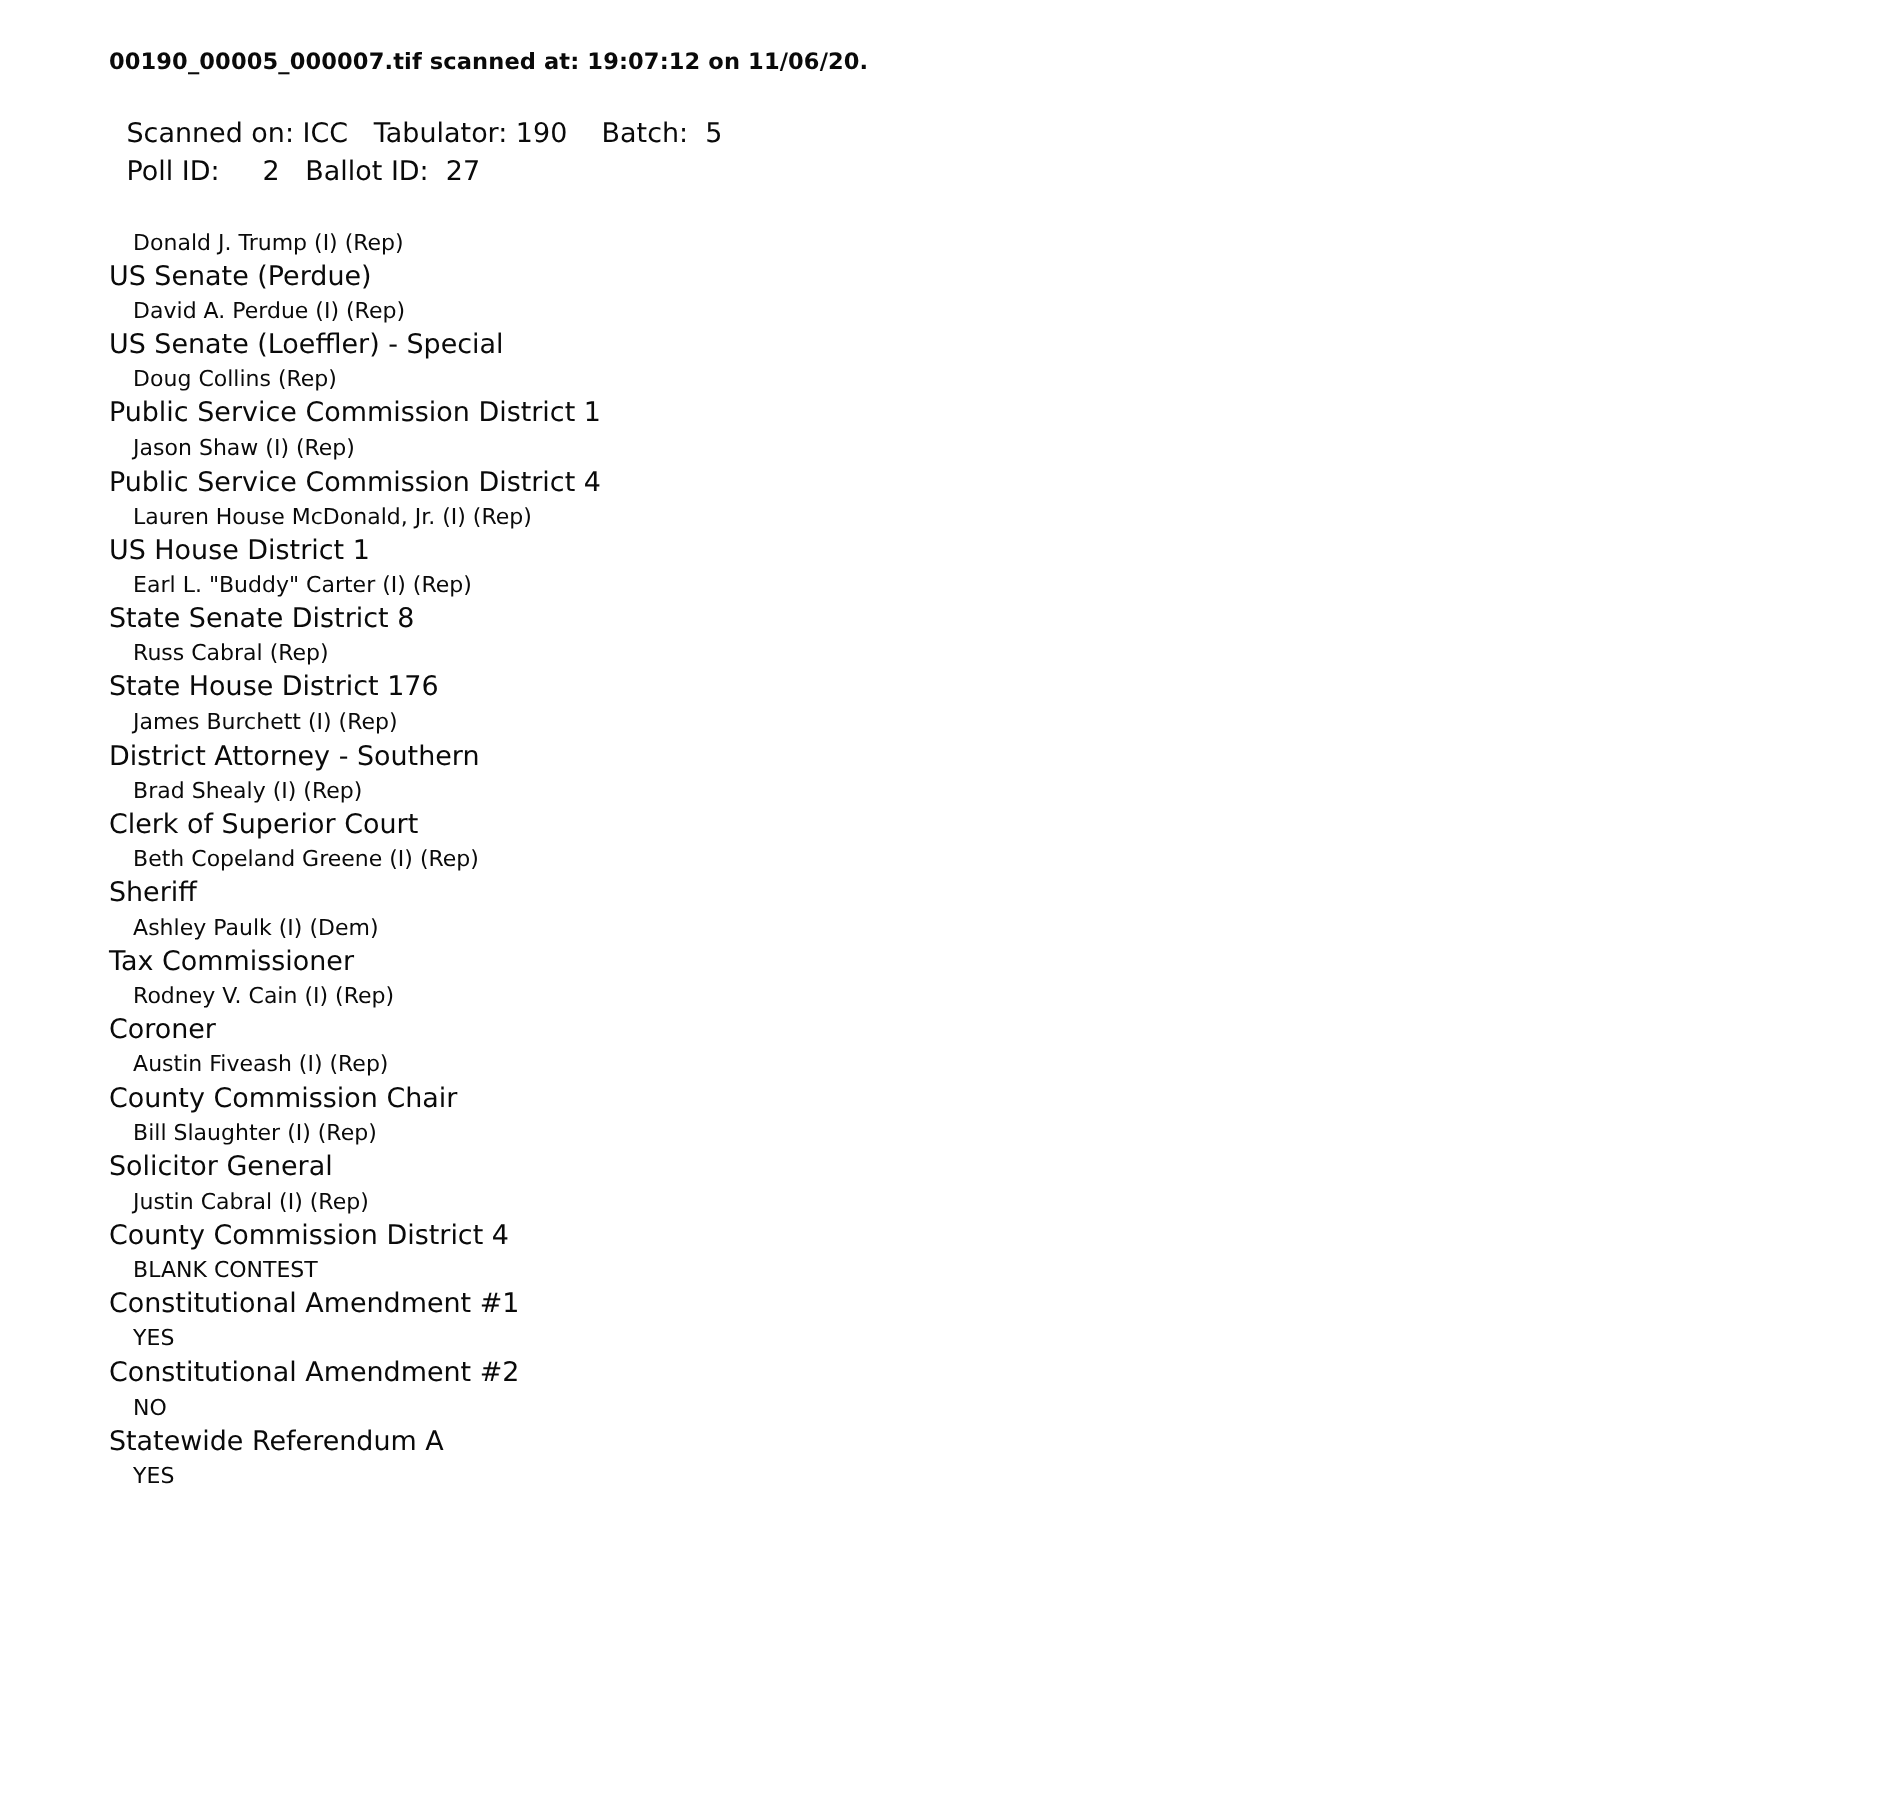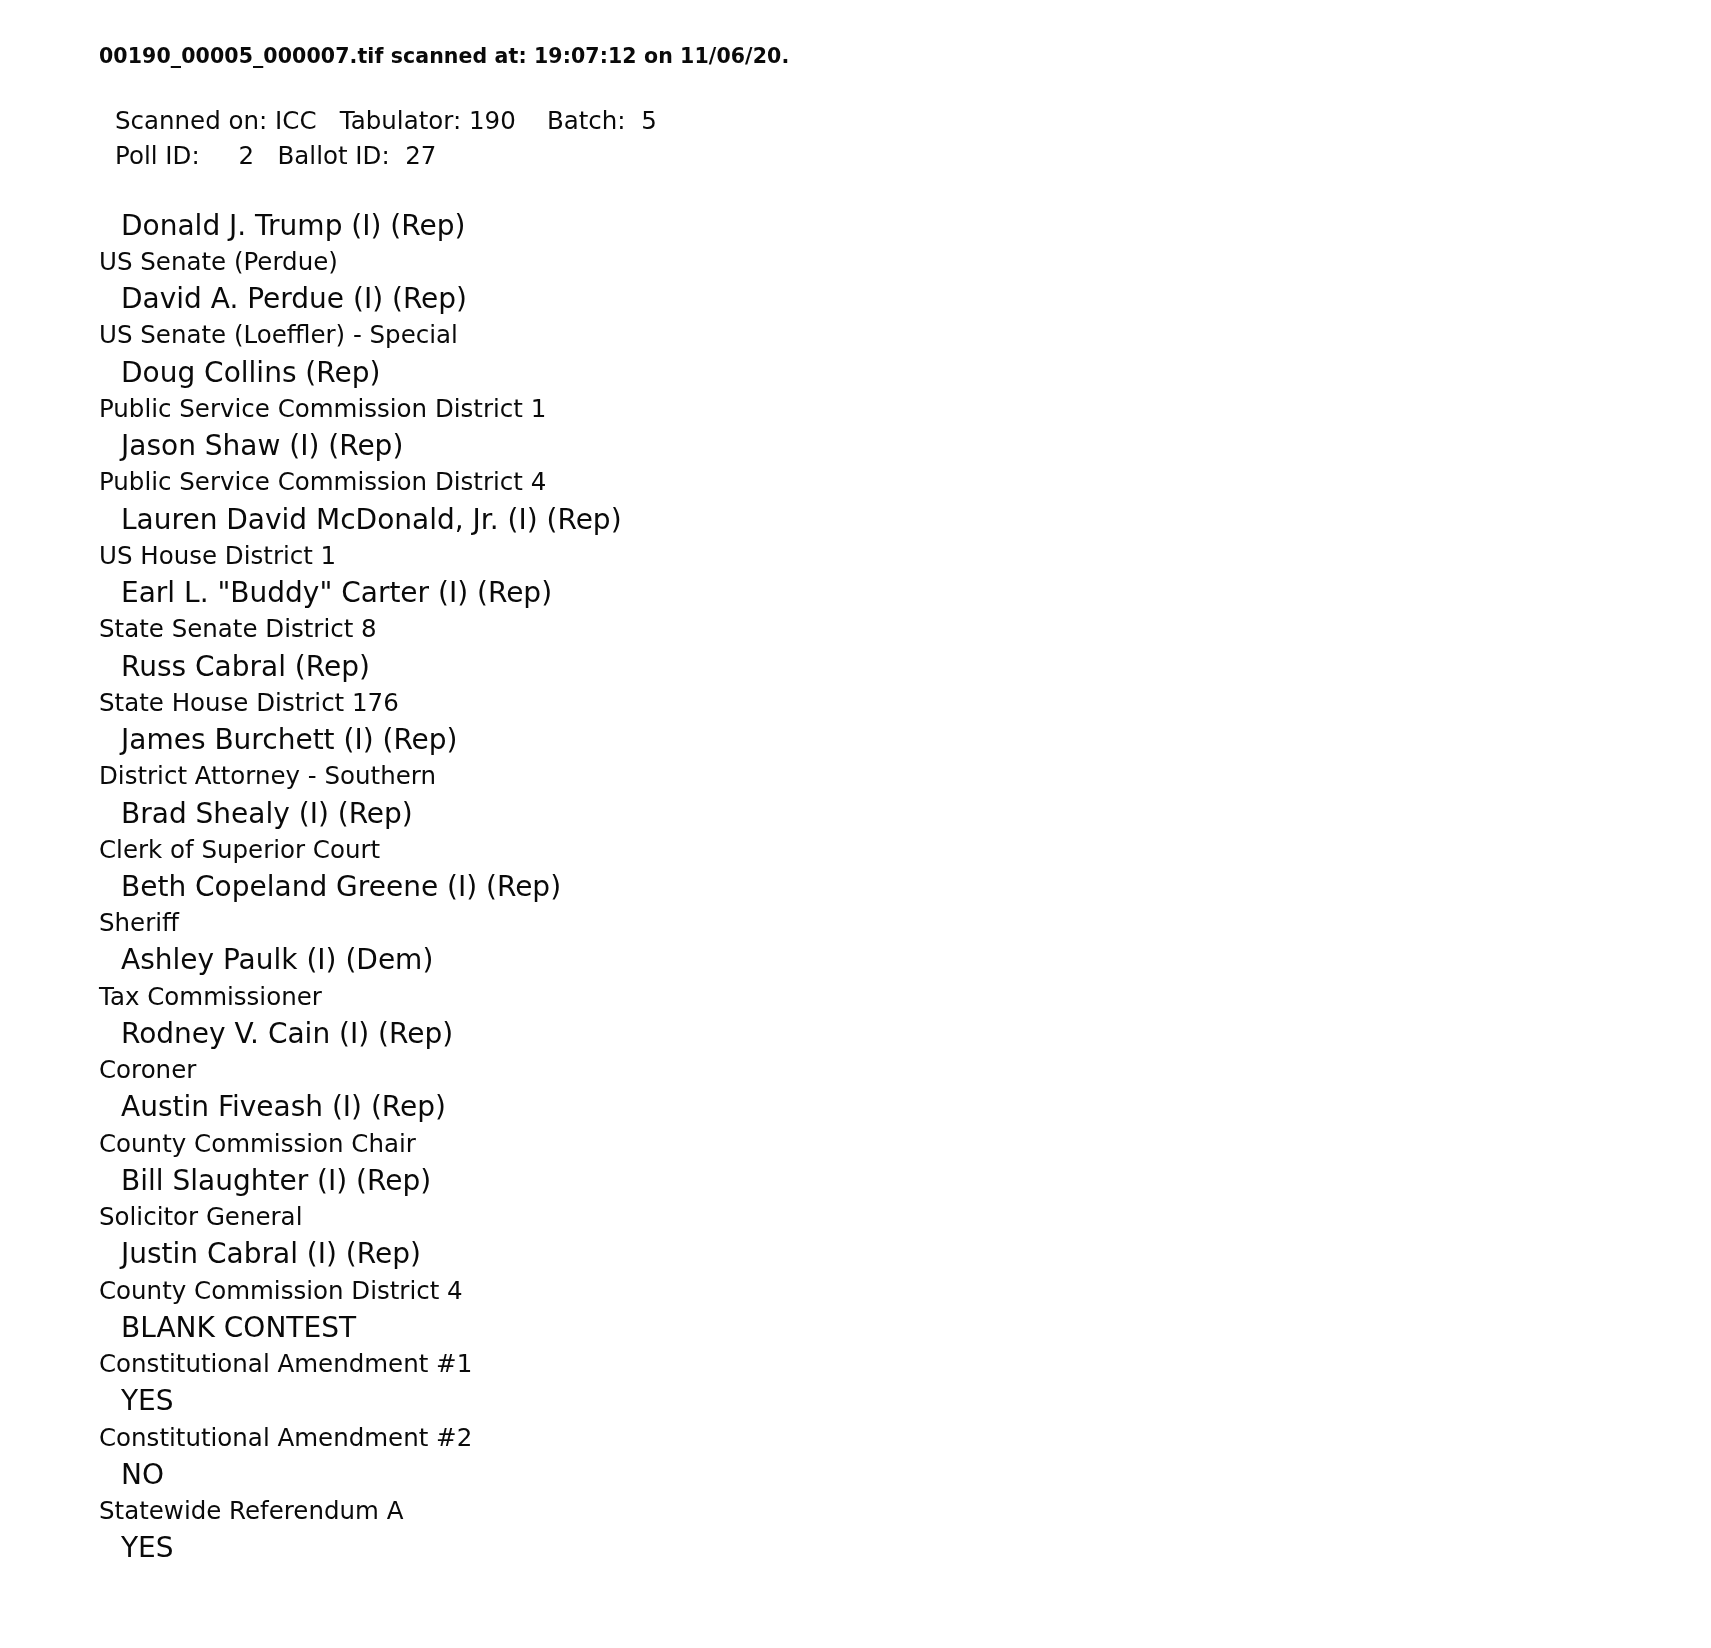--- a/index.html
+++ b/index.html
@@ -47,21 +47,21 @@
     margin: 0;
     padding: 0;
   }
   .contest-title {
     font-size: 24.5px;
     line-height: 1.4;
     white-space: pre;
     margin: 0;
   }
   .contest-choice {
-    font-size: 28px;
+    font-size: 20px;
     line-height: 1.4;
     white-space: pre;
     margin: 0;
     padding-left: 22px;
   }
 </style>
 </head>
 <body>
 
 <div class="page">
@@ -84,21 +84,21 @@
     <li class="contest">
       <div class="contest-title">US Senate (Loeffler) - Special</div>
       <div class="contest-choice">Doug Collins (Rep)</div>
     </li>
     <li class="contest">
       <div class="contest-title">Public Service Commission District 1</div>
       <div class="contest-choice">Jason Shaw (I) (Rep)</div>
     </li>
     <li class="contest">
       <div class="contest-title">Public Service Commission District 4</div>
-      <div class="contest-choice">Lauren David McDonald, Jr. (I) (Rep)</div>
+      <div class="contest-choice">Lauren House McDonald, Jr. (I) (Rep)</div>
     </li>
     <li class="contest">
       <div class="contest-title">US House District 1</div>
       <div class="contest-choice">Earl L. "Buddy" Carter (I) (Rep)</div>
     </li>
     <li class="contest">
       <div class="contest-title">State Senate District 8</div>
       <div class="contest-choice">Russ Cabral (Rep)</div>
     </li>
     <li class="contest">

